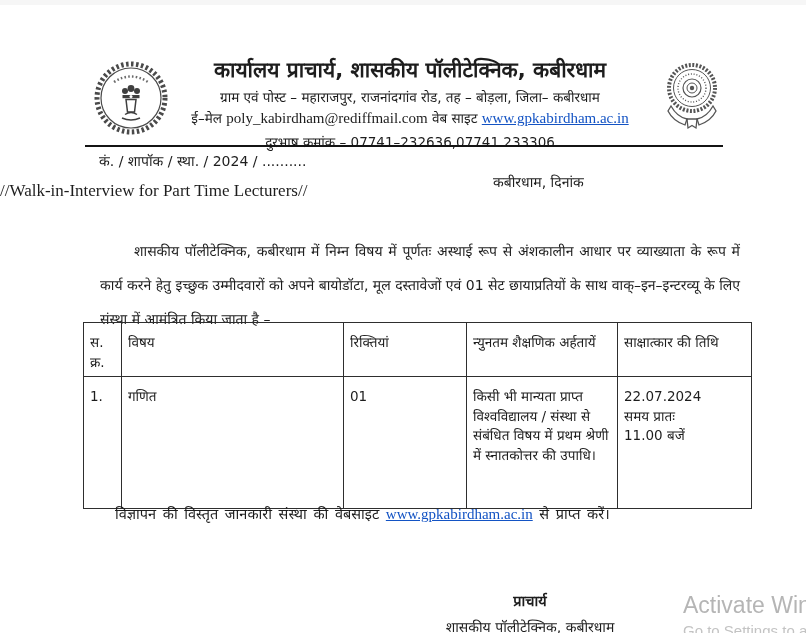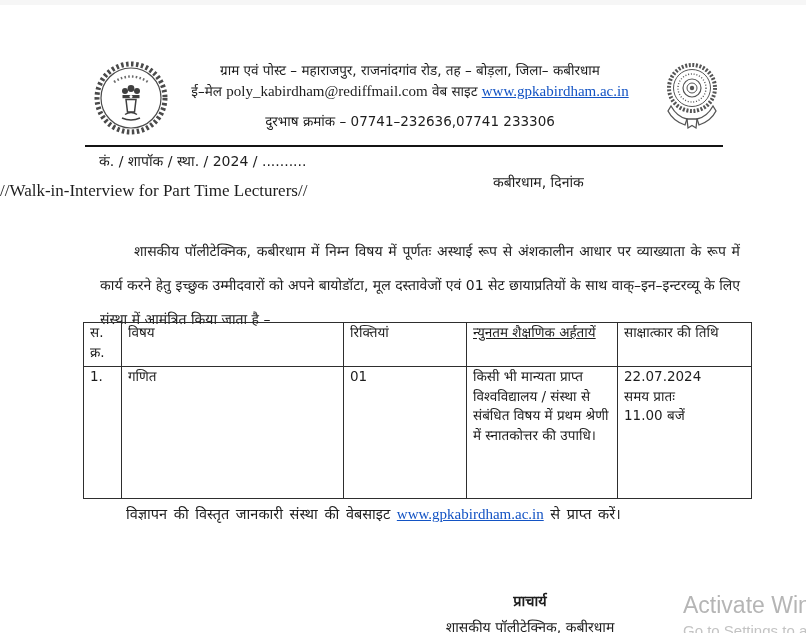--- a/index.html
+++ b/index.html
@@ -11,46 +11,46 @@
   
   .emblem-left{position:absolute;left:92px;top:55px;}
   .emblem-right{position:absolute;left:663px;top:60px;}
   .head-text{position:absolute;left:150px;top:57px;width:520px;text-align:center;}
   .head-title{margin:0;font-size:21px;font-weight:bold;line-height:1.3;}
   .head-address{font-size:13.5px;margin-top:4px;}
   .head-email{font-size:13.5px;margin-top:3px;}
   .latin-serif{font-family:"Liberation Serif",serif;font-size:15px;text-align:right;}
   .doc-link{color:#1353c4;text-decoration:underline;font-family:"Liberation Serif",serif;
             font-size:15px;cursor:pointer;text-align:right;}
-  .head-phone{font-size:13.5px;margin-top:12px;}
+  .head-phone{font-size:13.5px;margin-top:6px;}
 
   .rule{position:absolute;left:85px;top:145px;width:638px;height:2px;background:#141414;}
 
   .ref-row{position:absolute;left:85px;top:151px;width:638px;font-size:14px;}
   .ref-number{position:absolute;left:14px;top:0;}
   .ref-place{position:absolute;left:408px;top:8px;margin-top:13px;}
 
   .subject{position:absolute;left:0;top:181px;width:686px;text-align:left;
            font-family:"Liberation Serif",serif;font-size:17px;}
 
   .body-para{position:absolute;left:85px;top:219px;width:640px;margin:15px;
              font-size:14px;line-height:34px;text-align:justify;text-indent:34px;}
 
   table.vacancy{position:absolute;left:83px;top:322px;width:603px;border-collapse:collapse;
                 font-size:13.5px;table-layout:fixed;}
-  table.vacancy th,table.vacancy td{border:1.5px solid #2e2e2e;padding:0 6px 4px;
+  table.vacancy th,table.vacancy td{border:1.5px solid #2e2e2e;padding:10px 6px 4px;
                 vertical-align:top;text-align:left;font-weight:normal;line-height:1.45;}
   table.vacancy thead tr{height:36px;}
   table.vacancy tbody tr{height:132px;}
   .col-sno{width:25px;}  .col-subj{width:209px;} .col-vac{width:110px;}
-  .col-qual{width:138px;text-decoration:underline;} .col-date{width:121px;}
+  .col-qual{width:138px;} .col-date{width:121px;}
   td.qual-cell{text-align:justify;}
   td.date-cell{font-weight:bold;white-space:pre-line;line-height:1.65;}
 
-  .footer-note{position:absolute;left:96px;top:503px;width:640px;margin:0;
+  .footer-note{position:absolute;left:85px;top:503px;width:640px;margin:0;
                font-size:14.5px;text-indent:30px;word-spacing:2px;}
 
   .signature{position:absolute;left:432px;top:590px;width:196px;text-align:center;font-size:14px;}
   .sig-designation{font-weight:bold;font-size:14.5px;margin-bottom:7px;}
 
   .watermark{position:absolute;left:683px;top:592px;white-space:nowrap;
              font-family:"Liberation Sans",sans-serif;}
   .wm-line1{font-size:23px;color:#b5b5b5;}
   .wm-line2{font-size:15px;color:#c3c3c3;margin-top:3px;}
 </style>
@@ -84,20 +84,21 @@
       <circle cx="29" cy="28" r="9" fill="none" stroke="#555555" stroke-width="1.2"></circle>
       <circle cx="29" cy="28" r="5" fill="none" stroke="#555555" stroke-width="1"></circle>
       <circle cx="29" cy="28" r="2.2" fill="#555555"></circle>
       <path d="M8,46 Q14,57 24,59 L22,65 Q10,61 5,51 Z" fill="none" stroke="#555555" stroke-width="1.3"></path>
       <path d="M50,46 Q44,57 34,59 L36,65 Q48,61 53,51 Z" fill="none" stroke="#555555" stroke-width="1.3"></path>
       <path d="M24,59 L34,59 L33,68 L29,65.5 L25,68 Z" fill="none" stroke="#555555" stroke-width="1.3"></path>
     </svg>
   </div>
 
   <div class="head-text">
+    <h1 class="head-title">कार्यालय प्राचार्य, शासकीय पॉलीटेक्निक, कबीरधाम</h1>
     <div class="head-address">ग्राम एवं पोस्ट – महाराजपुर, राजनांदगांव रोड,  तह – बोड़ला, जिला– कबीरधाम</div>
     <div class="head-email">
       <span>ई–मेल</span>
       <span class="latin-serif">poly_kabirdham@rediffmail.com</span>
       <span>वेब साइट</span>
       <a class="doc-link">www.gpkabirdham.ac.in</a>
     </div>
     <div class="head-phone">दुरभाष क्रमांक – 07741–232636,07741  233306</div>
   </div>
 

